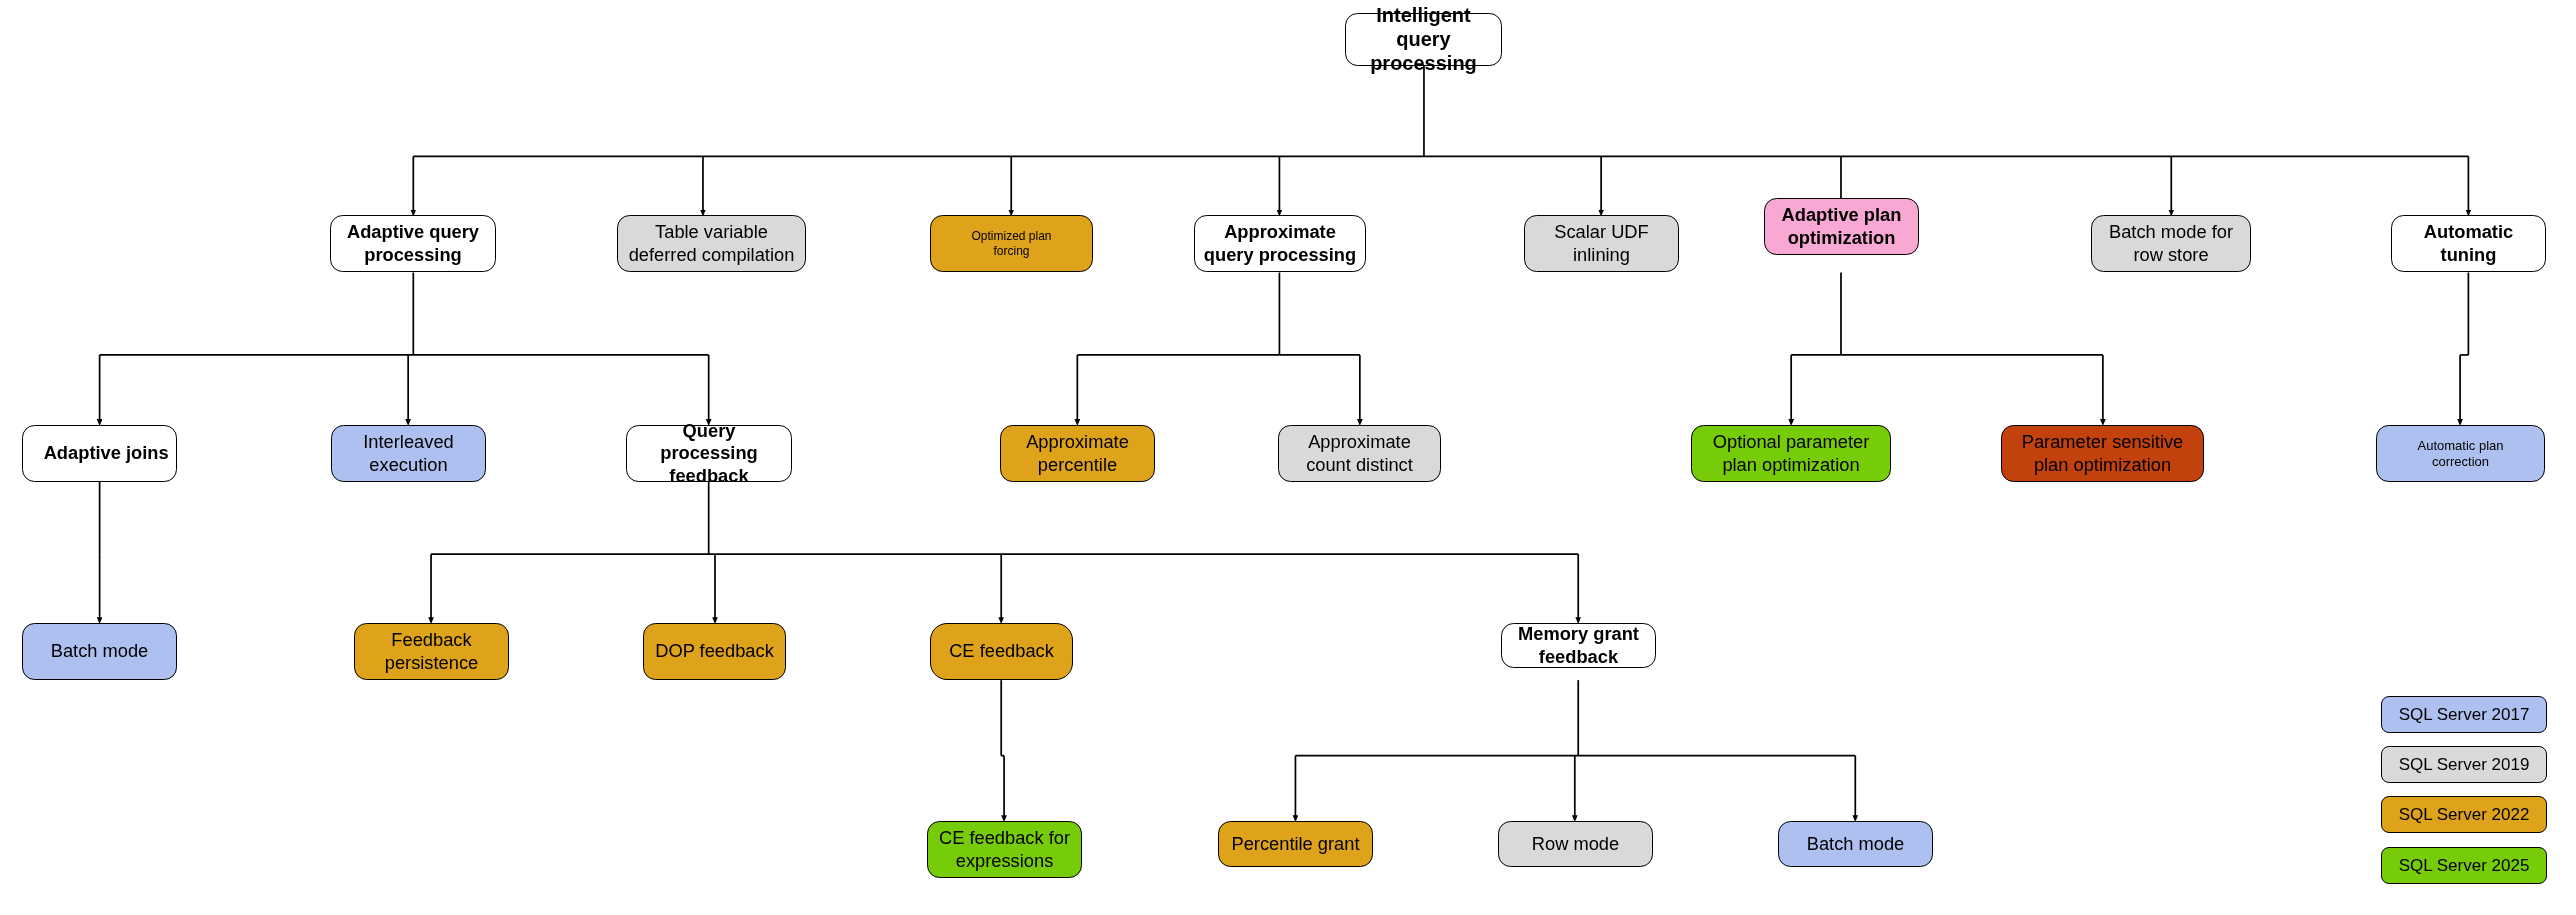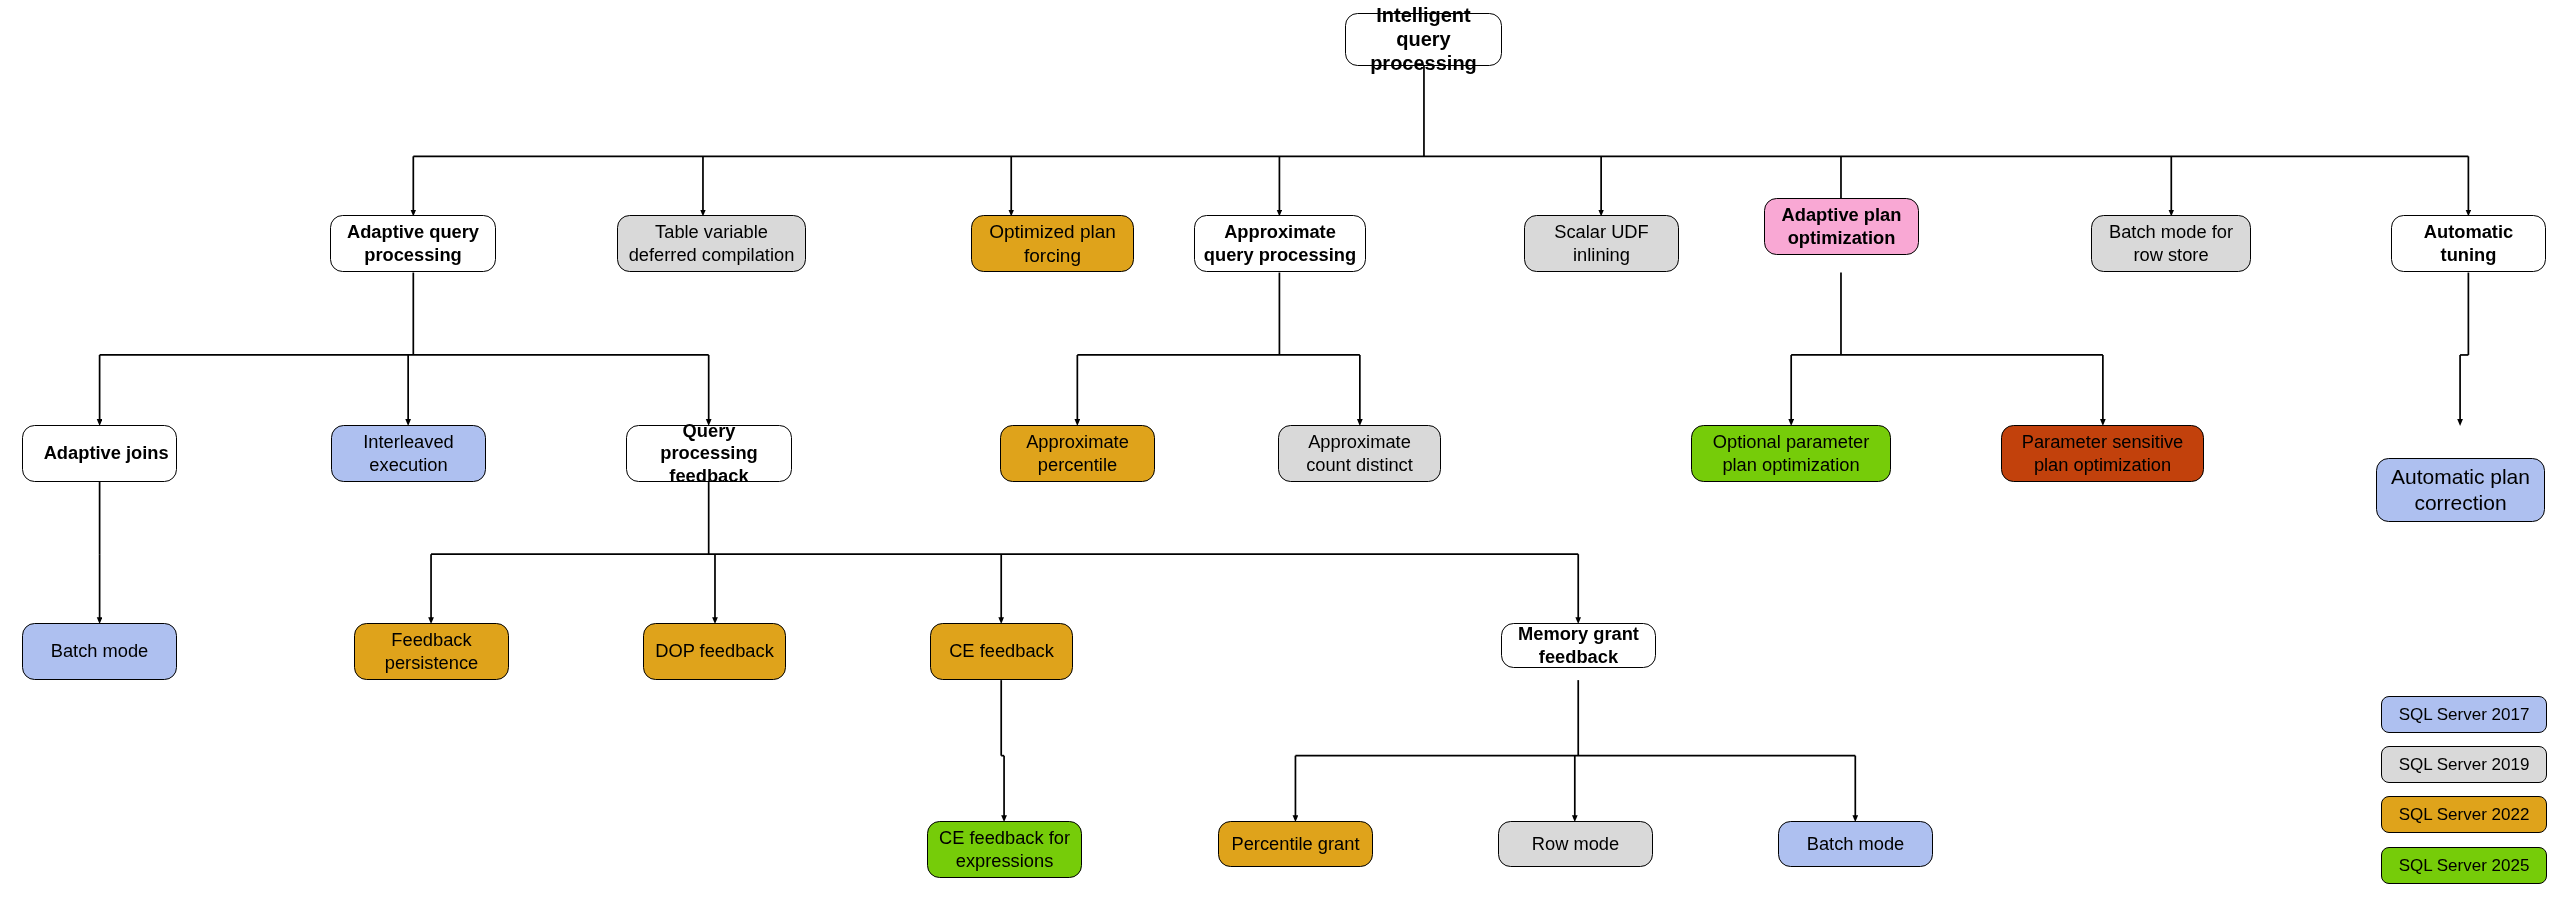--- a/index.html
+++ b/index.html
@@ -95,21 +95,21 @@
         <path d="M3241,1320 L3241,1430" marker-end="url(#arrow)"></path>
       </g>
   </svg>
   <div id="nodes-layer">
       <div class="node root" style="left: 1345px; top: 12.6px; width: 157px; height: 53px; background: rgb(255, 255, 255); font-size: 20px; font-weight: bold;">Intelligent query
 processing</div>
       <div class="node root" style="left: 330px; top: 215px; width: 166px; height: 57px; background: rgb(255, 255, 255); font-size: 18.3px; font-weight: bold;">Adaptive query
 processing</div>
       <div class="node" style="left: 609px; top: 215px; width: 189px; height: 57px; background: rgb(217, 217, 217); font-size: 18.3px; margin-left: 8px;">Table variable
 deferred compilation</div>
-      <div class="node" style="left: 971px; top: 215px; width: 163px; height: 57px; background: rgb(223, 163, 27); font-size: 19px;">Optimized plan
+      <div class="node" style="left: 930px; top: 215px; width: 163px; height: 57px; background: rgb(223, 163, 27); font-size: 12px;">Optimized plan
 forcing</div>
       <div class="node root" style="left: 1194px; top: 215px; width: 172px; height: 57px; background: rgb(255, 255, 255); font-size: 18.3px; font-weight: bold;">Approximate
 query processing</div>
       <div class="node" style="left: 1524px; top: 215px; width: 155px; height: 57px; background: rgb(217, 217, 217); font-size: 18.3px;">Scalar UDF
 inlining</div>
       <div class="node root" style="left: 1764px; top: 198px; width: 155px; height: 57px; background: #f9a8d4; font-size: 18.3px; font-weight: bold;">Adaptive plan
 optimization</div>
       <div class="node" style="left: 2091px; top: 215px; width: 160px; height: 57px; background: rgb(217, 217, 217); font-size: 18.3px;">Batch mode for
 row store</div>
       <div class="node root" style="left: 2391px; top: 215px; width: 155px; height: 57px; background: rgb(255, 255, 255); font-size: 18.3px; font-weight: bold;">Automatic
@@ -120,27 +120,27 @@
       <div class="node root" style="left: 626px; top: 425px; width: 166px; height: 57px; background: rgb(255, 255, 255); font-size: 18.3px; font-weight: bold;">Query processing
 feedback</div>
       <div class="node" style="left: 1000px; top: 425px; width: 155px; height: 57px; background: rgb(223, 163, 27); font-size: 18.3px;">Approximate
 percentile</div>
       <div class="node" style="left: 1278px; top: 425px; width: 163px; height: 57px; background: rgb(217, 217, 217); font-size: 18.3px;">Approximate
 count distinct</div>
       <div class="node" style="left: 1691px; top: 425px; width: 200px; height: 57px; background: rgb(118, 204, 9); font-size: 18.3px;">Optional parameter
 plan optimization</div>
       <div class="node" style="left: 2001px; top: 425px; width: 203px; height: 57px; background: #c2410c; font-size: 18.3px;">Parameter sensitive
 plan optimization</div>
-      <div class="node" style="left: 2376px; top: 425px; width: 169px; height: 64px; background: rgb(174, 192, 240); font-size: 21px; margin-top: 33px;">Automatic plan
+      <div class="node" style="left: 2376px; top: 425px; width: 169px; height: 57px; background: rgb(174, 192, 240); font-size: 13px;">Automatic plan
 correction</div>
       <div class="node" style="left: 22px; top: 623px; width: 155px; height: 57px; background: rgb(174, 192, 240); font-size: 18.3px;">Batch mode</div>
       <div class="node" style="left: 354px; top: 623px; width: 155px; height: 57px; background: rgb(223, 163, 27); font-size: 18.3px;">Feedback
 persistence</div>
       <div class="node" style="left: 643px; top: 623px; width: 143px; height: 57px; background: rgb(223, 163, 27); font-size: 18.3px;">DOP feedback</div>
-      <div class="node" style="left: 930px; top: 623px; width: 143px; height: 57px; background: rgb(223, 163, 27); font-size: 18.3px;">CE feedback</div>
+      <div class="node" style="left: 930px; top: 623px; width: 143px; height: 57px; background: rgb(223, 163, 27); font-size: 18.3px; border-radius: 17px;">CE feedback</div>
       <div class="node root" style="left: 1501px; top: 623px; width: 155px; height: 45px; background: rgb(255, 255, 255); font-size: 18.3px; font-weight: bold;">Memory grant
 feedback</div>
       <div class="node" style="left: 927px; top: 821px; width: 155px; height: 57px; background: rgb(118, 204, 9); font-size: 18.3px;">CE feedback for
 expressions</div>
       <div class="node" style="left: 1218px; top: 821px; width: 155px; height: 46px; background: rgb(223, 163, 27); font-size: 18.3px;">Percentile grant</div>
       <div class="node" style="left: 1498px; top: 821px; width: 155px; height: 46px; background: rgb(217, 217, 217); font-size: 18.3px;">Row mode</div>
       <div class="node" style="left: 1778px; top: 821px; width: 155px; height: 46px; background: rgb(174, 192, 240); font-size: 18.3px;">Batch mode</div>
     </div>
   <div id="legend-layer">
       <div class="legend-item" style="left: 2381px; top: 696px; width: 166px; height: 37px; background: rgb(174, 192, 240); font-size: 17px;">SQL Server 2017</div>

